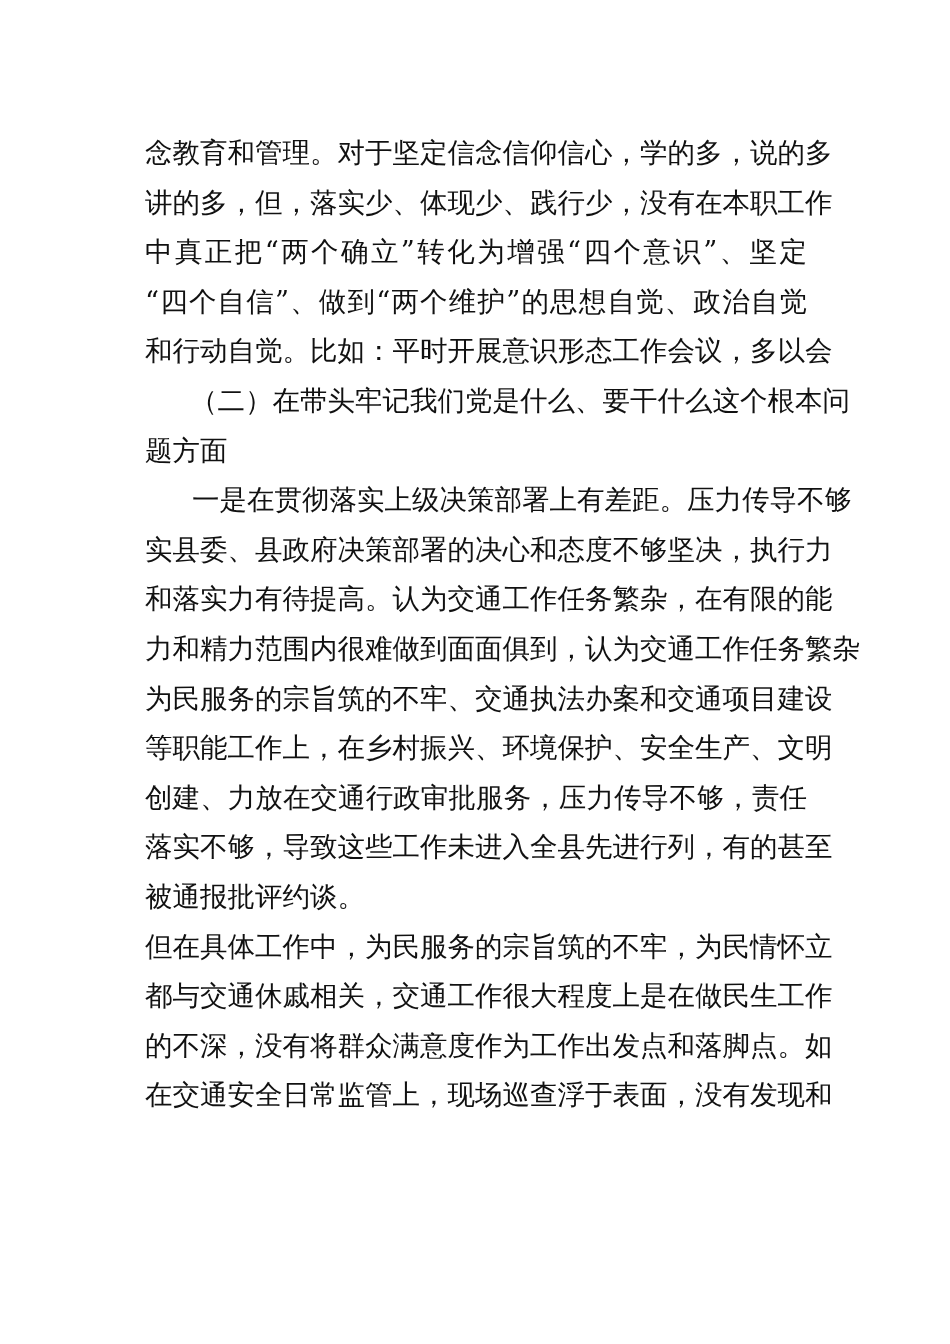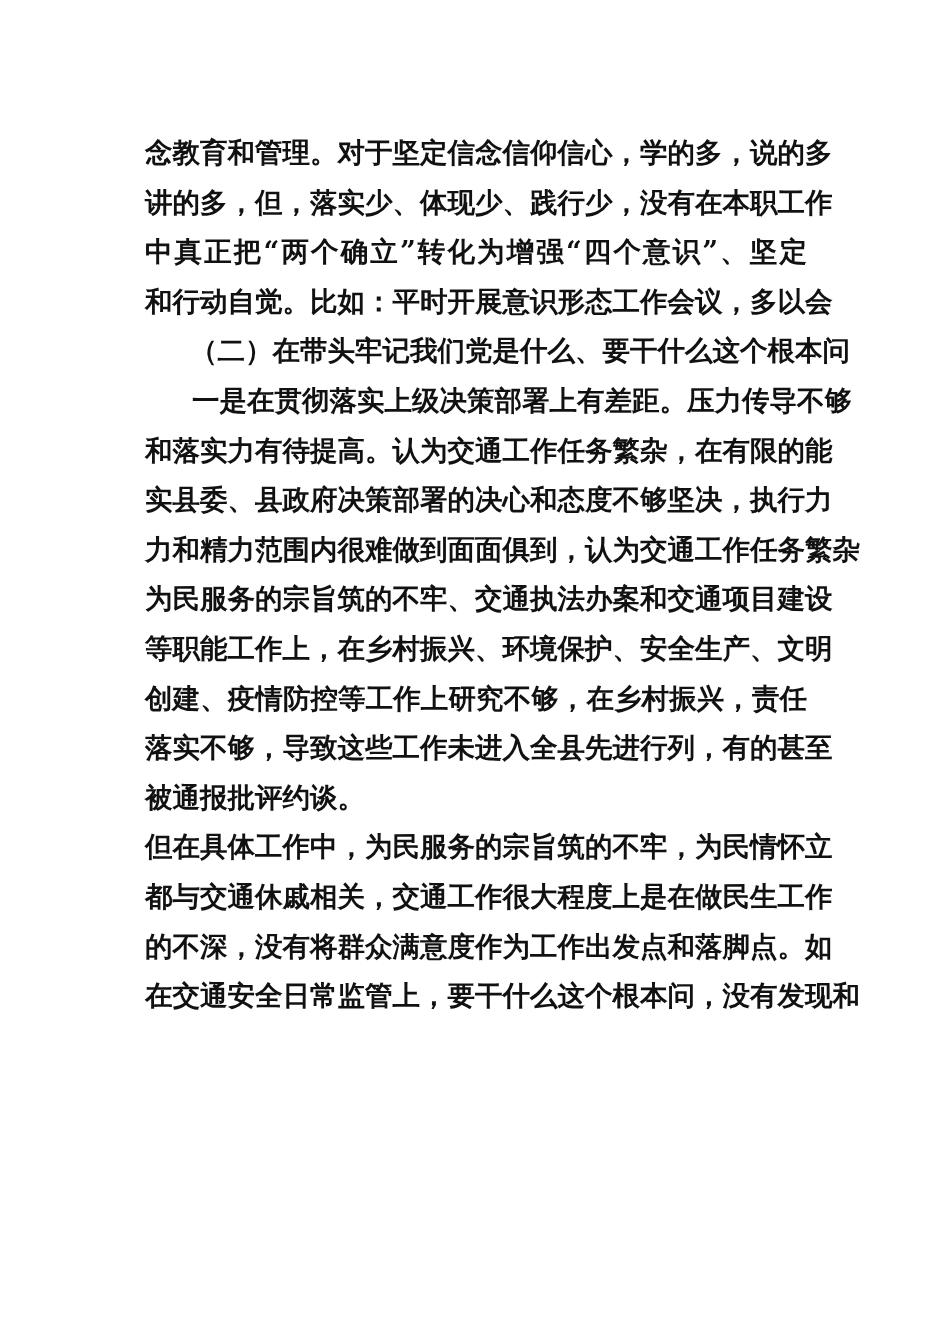--- a/index.html
+++ b/index.html
@@ -29,21 +29,20 @@
       font-family: "DejaVu Serif", "Liberation Serif", serif;
       font-size: 27.5px;
       line-height: 49.6px;
       color: #111111;
       letter-spacing: 0px;
     }
     .line {
       display: block;
       white-space: nowrap;
       height: 49.6px;
-      font-weight: bold;
     }
     .line.justify {
       text-align: justify;
       text-align-last: justify;
     }
     .line.indent {
       padding-left: 47px;
     }
     .line.indent-h {
       padding-left: 45px;
@@ -52,40 +51,42 @@
 </head>
 <body>
 
 <div class="page">
   <div class="body-text">
 
     <div>
       <span class="line justify">念教育和管理。对于坚定信念信仰信心，学的多，说的多</span>
       <span class="line justify">讲的多，但，落实少、体现少、践行少，没有在本职工作</span>
       <span class="line justify">中真正把“两个确立”转化为增强“四个意识”、坚定</span>
+      <span class="line justify">“四个自信”、做到“两个维护”的思想自觉、政治自觉</span>
       <span class="line justify">和行动自觉。比如：平时开展意识形态工作会议，多以会</span>
     </div>
 
     <div>
       <span class="line justify indent-h">（二）在带头牢记我们党是什么、要干什么这个根本问</span>
+      <span class="line">题方面</span>
     </div>
 
     <div>
       <span class="line justify indent">一是在贯彻落实上级决策部署上有差距。压力传导不够</span>
+      <span class="line justify">实县委、县政府决策部署的决心和态度不够坚决，执行力</span>
       <span class="line justify">和落实力有待提高。认为交通工作任务繁杂，在有限的能</span>
-      <span class="line justify">实县委、县政府决策部署的决心和态度不够坚决，执行力</span>
       <span class="line justify">力和精力范围内很难做到面面俱到，认为交通工作任务繁杂</span>
       <span class="line justify">为民服务的宗旨筑的不牢、交通执法办案和交通项目建设</span>
       <span class="line justify">等职能工作上，在乡村振兴、环境保护、安全生产、文明</span>
-      <span class="line justify">创建、疫情防控等工作上研究不够，在乡村振兴，责任</span>
+      <span class="line justify">创建、力放在交通行政审批服务，压力传导不够，责任</span>
       <span class="line justify">落实不够，导致这些工作未进入全县先进行列，有的甚至</span>
       <span class="line">被通报批评约谈。</span>
     </div>
 
     <div>
       <span class="line justify">但在具体工作中，为民服务的宗旨筑的不牢，为民情怀立</span>
       <span class="line justify">都与交通休戚相关，交通工作很大程度上是在做民生工作</span>
       <span class="line justify">的不深，没有将群众满意度作为工作出发点和落脚点。如</span>
-      <span class="line justify">在交通安全日常监管上，要干什么这个根本问，没有发现和</span>
+      <span class="line justify">在交通安全日常监管上，现场巡查浮于表面，没有发现和</span>
     </div>
 
   </div>
 </div>
 
 </body></html>

